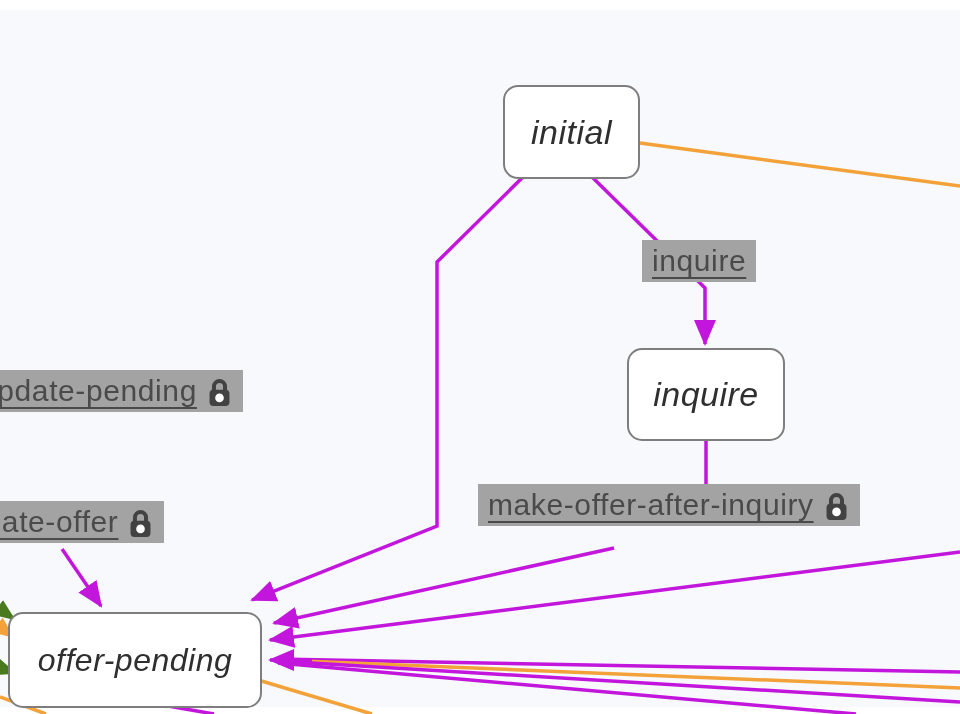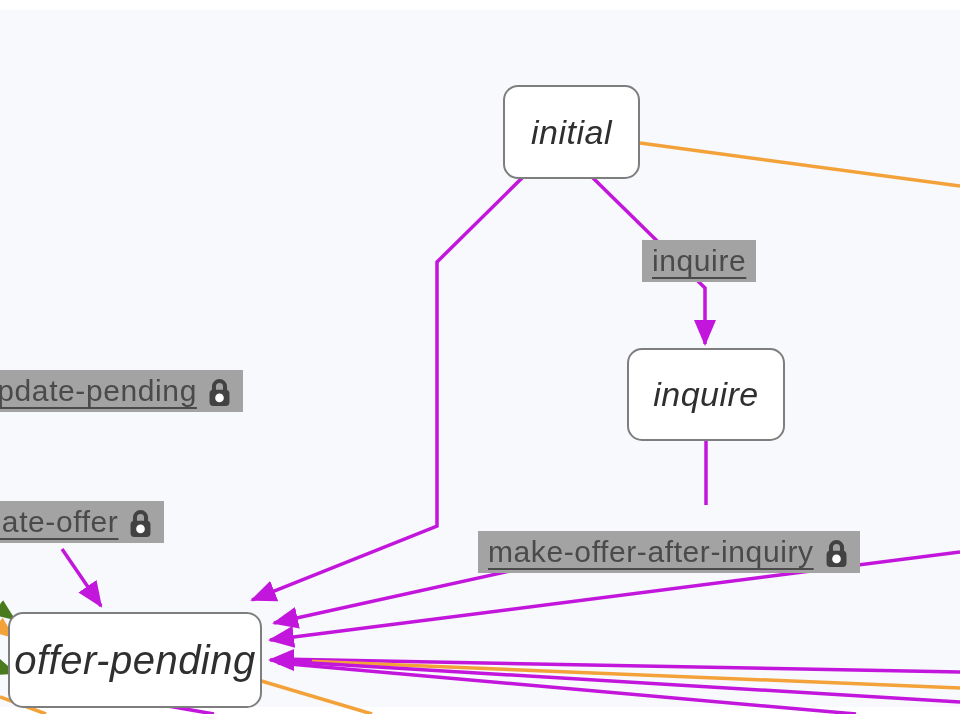--- a/index.html
+++ b/index.html
@@ -21,36 +21,36 @@
 
   .node {
     position: absolute; background: #ffffff;
     border: 2.5px solid #7e7e7e; border-radius: 15px;
     display: flex; align-items: center; justify-content: center;
     font-style: italic; font-size: 34px; color: #2f2f2f;
     letter-spacing: 0.5px;
   }
   .node-initial       { left: 503px; top:  85px; width: 137px; height: 94px; }
   .node-inquiry       { left: 627px; top: 348px; width: 158px; height: 93px; }
-  .node-offer-pending { left:   8px; top: 612px; width: 254px; height: 96px; font-size: 40px; }
+  .node-offer-pending { left:   8px; top: 612px; width: 254px; height: 96px; font-size: 32px; }
 
   .elabel {
     position: absolute; background: #a3a3a3;
     display: flex; align-items: center; gap: 9px;
     padding: 4px 10px; white-space: nowrap;
   }
   .elabel .txt {
     font-size: 30px; color: #4a4a4a; letter-spacing: 0.6px;
     text-decoration: underline; text-decoration-thickness: 2px; text-underline-offset: 6px;
   }
   .lbl-inquire        { left: 642px; top: 240px; }
   .lbl-update-pending { left: -30px; top: 370px; }
   .lbl-make-offer     { left: 322px; top: 370px; }
   .lbl-update-offer   { left: -60px; top: 501px; }
-  .lbl-moai           { left: 478px; top: 531px; }
+  .lbl-moai           { left: 478px; top: 484px; }
 
   .lock { width: 27px; height: 31px; flex: 0 0 auto; }
 </style>
 </head>
 <body>
 
 <div class="canvas">
 
   <div class="strip top"></div>
   <div class="strip bottom"></div>

